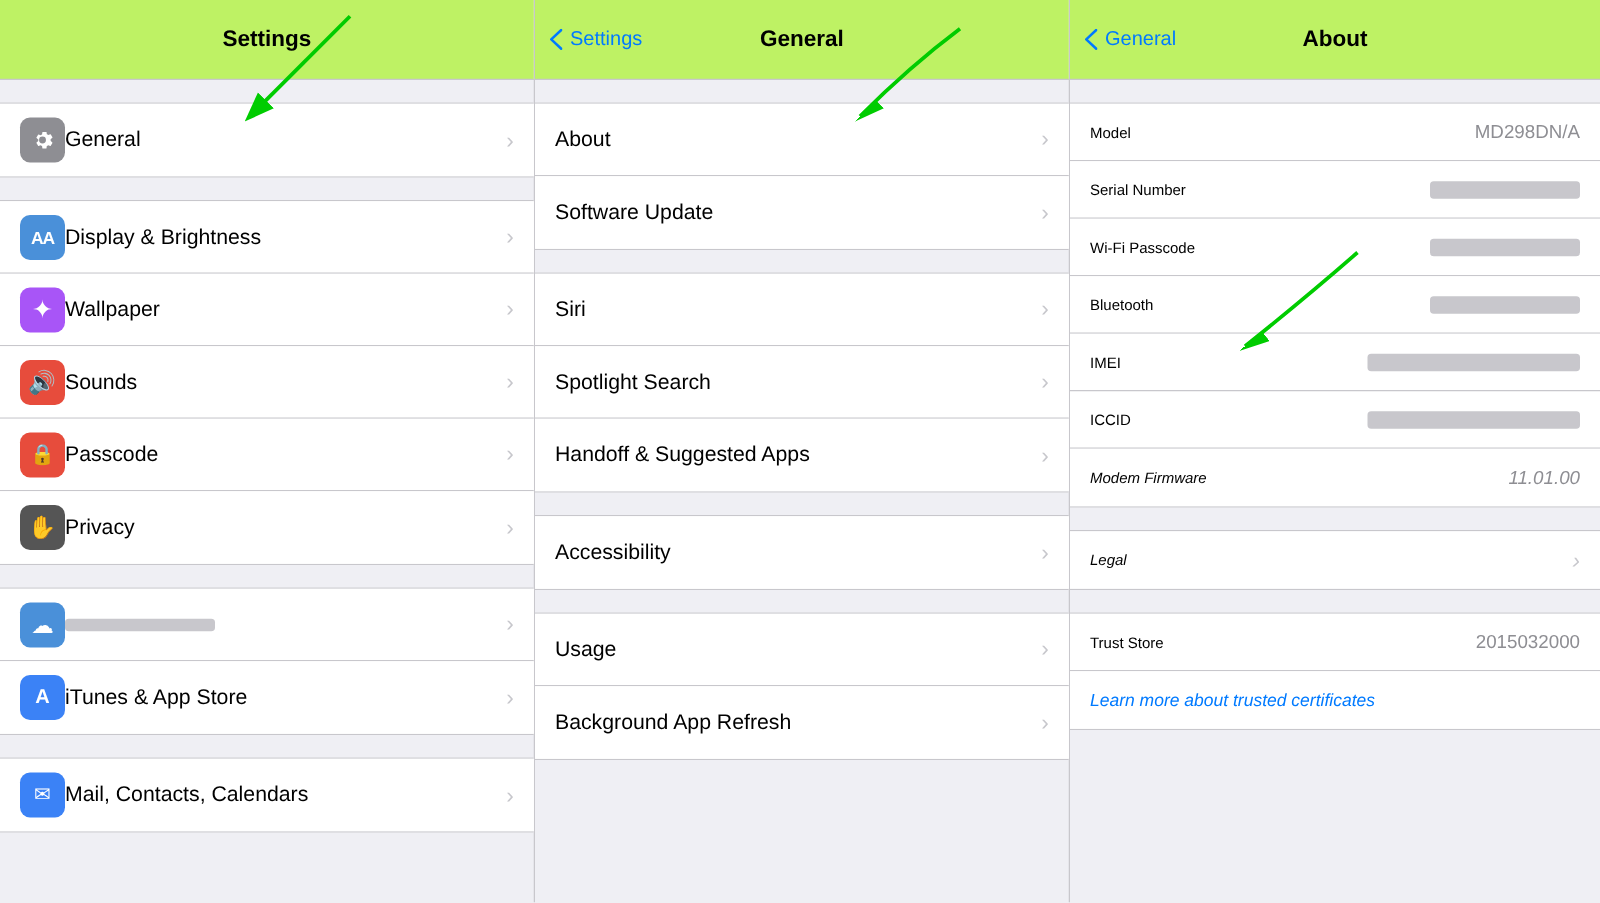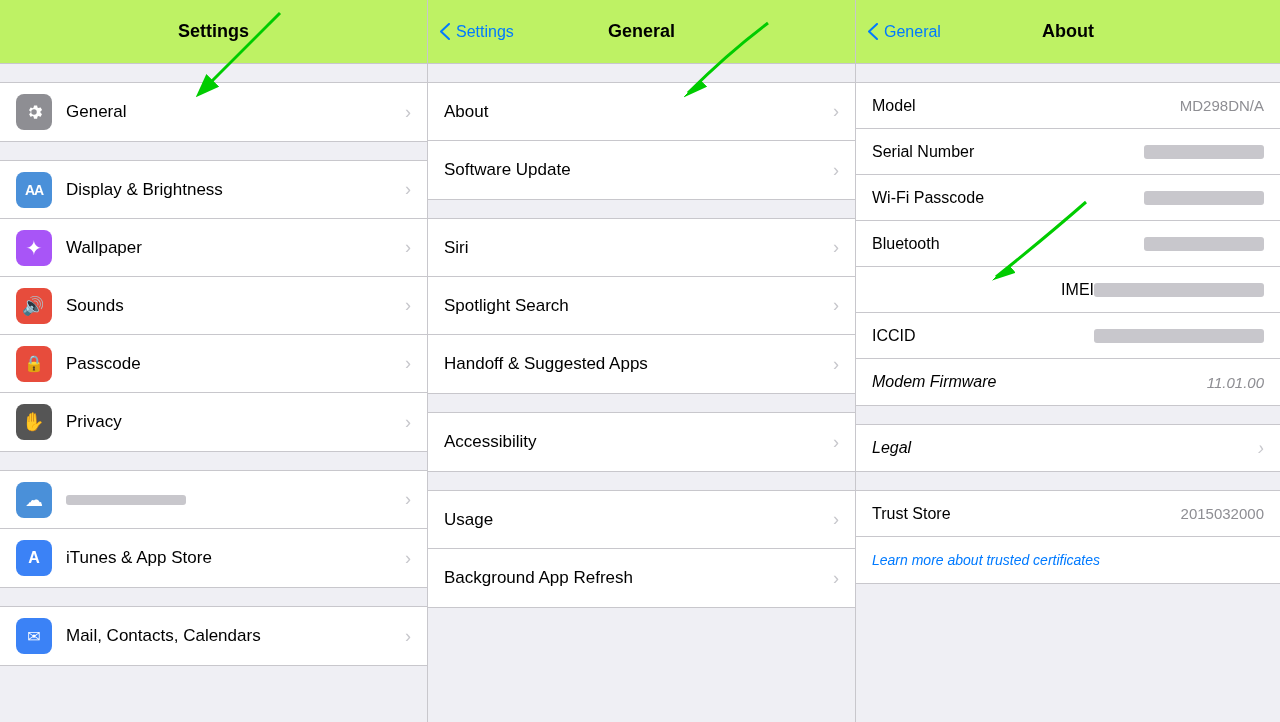--- a/index.html
+++ b/index.html
@@ -67,21 +67,20 @@
       border-bottom: 1px solid #c8c7cc;
       cursor: pointer;
       position: relative;
     }
     .list-item:last-child { border-bottom: none; }
 
     .item-icon {
       width: 36px;
       height: 36px;
       border-radius: 8px;
-      margin-right: 14px;
       flex-shrink: 0;
       display: flex;
       align-items: center;
       justify-content: center;
       font-size: 18px;
       color: #fff;
     }
 
     .item-label {
       flex: 1;
@@ -104,21 +103,21 @@
     .info-row {
       display: flex;
       align-items: center;
       min-height: 46px;
       padding: 0 16px;
       background: #fff;
       border-bottom: 1px solid #c8c7cc;
     }
     .info-row:last-child { border-bottom: none; font-style: italic; }
     .info-label {
-      font-size: 16px;
+      font-size: 12px;
       color: #000;
       flex: 1;
     }
     .info-value {
       font-size: 15px;
       color: #8e8e93;
       text-align: right;
     }
     .info-value.blurred {
       background: #c8c7cc;
@@ -341,21 +340,21 @@
     <div class="info-row">
       <span class="info-label">Wi-Fi Passcode</span>
       <span class="info-value blurred">&nbsp;</span>
     </div>
 
     <div class="info-row">
       <span class="info-label">Bluetooth</span>
       <span class="info-value blurred">&nbsp;</span>
     </div>
 
-    <div class="info-row" style="position:relative;text-align:right;">
+    <div class="info-row" style="position:relative;">
       <span class="info-label">IMEI</span>
       <span class="info-value blurred blurred-long">&nbsp;</span>
 
       <svg style="position:absolute;top:-80px;left:60px;pointer-events:none;" width="200" height="110" viewBox="0 0 200 110">
         <defs>
             <marker id="arrowhead3" markerWidth="8" height="8" refX="6" refY="3" orient="auto">
               <polygon points="0 0, 8 3, 0 6" fill="#00cc00"></polygon>
             </marker>
           </defs>
         <path d="M 170 15 Q 130 50 80 90" stroke="#00cc00" stroke-width="3" fill="none" marker-end="url(#arrowhead3)"></path>

